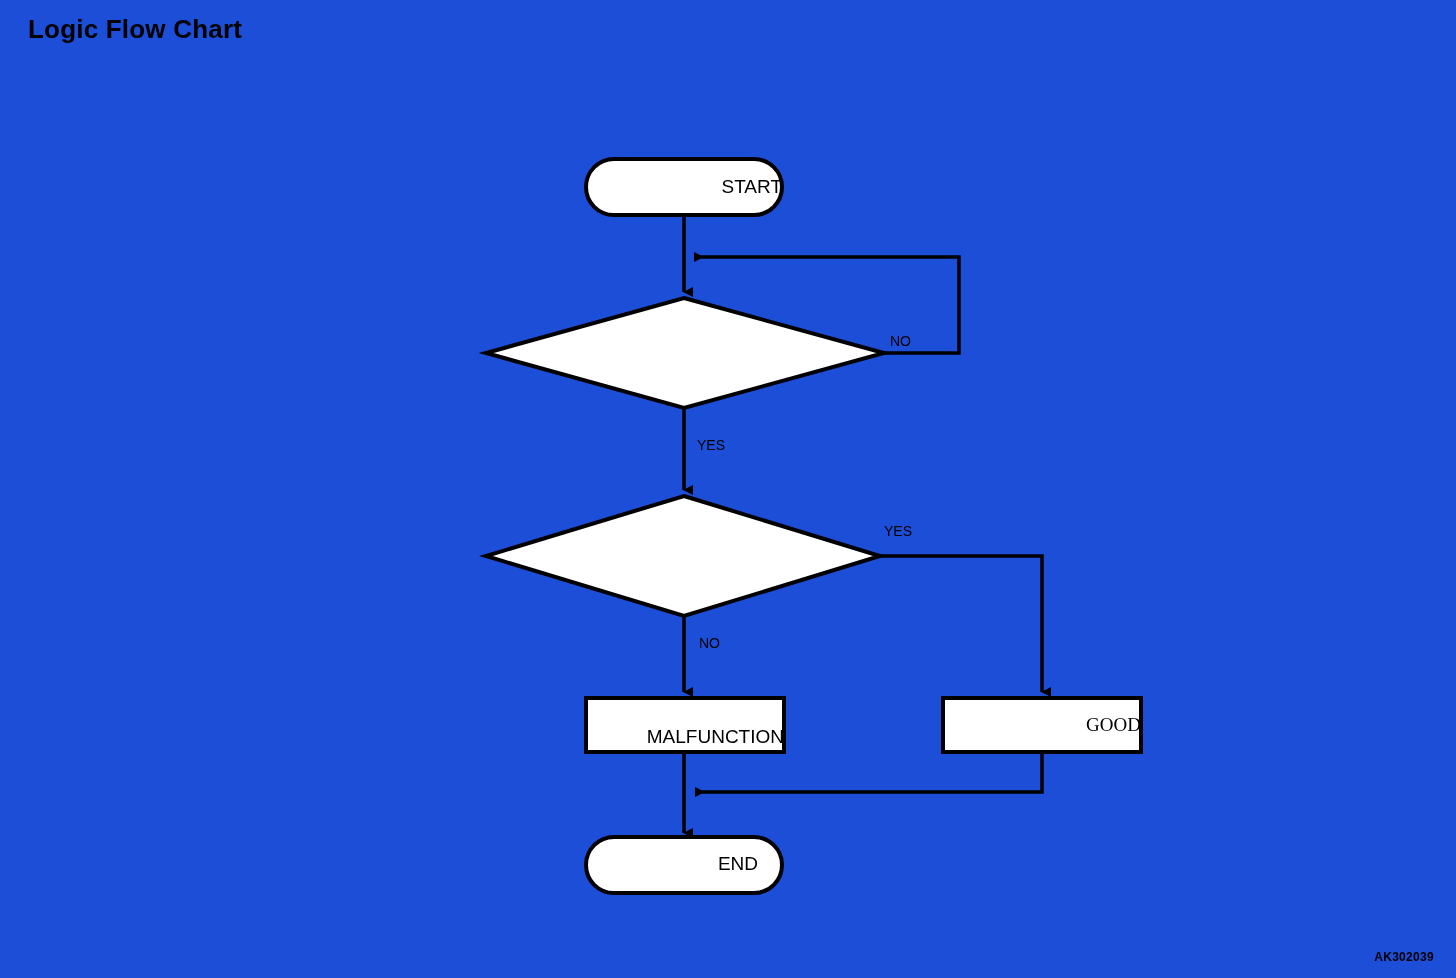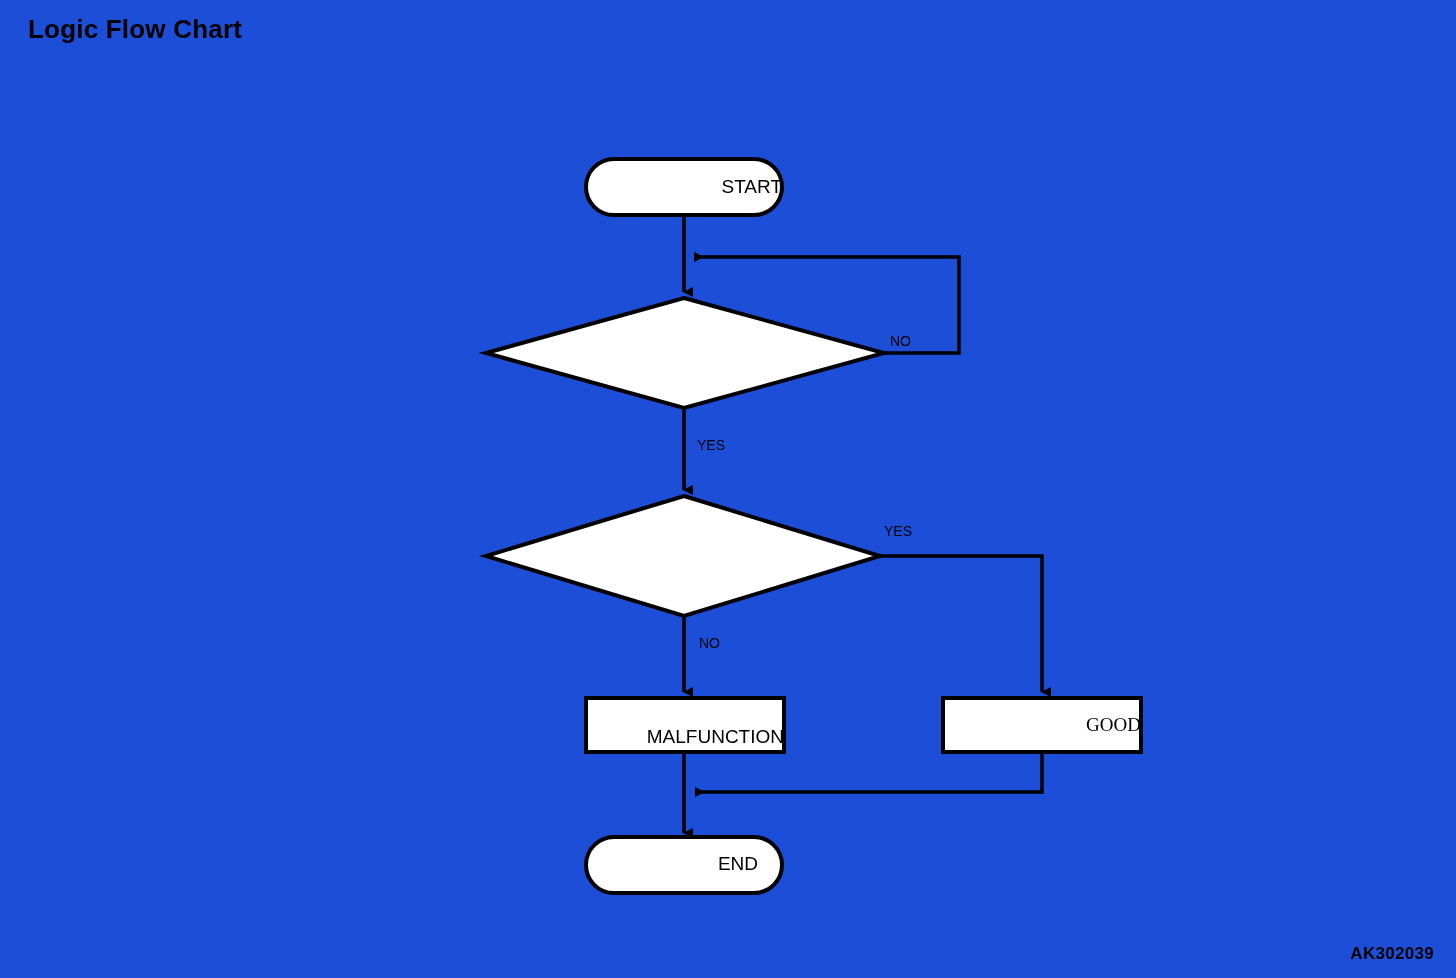--- a/index.html
+++ b/index.html
@@ -24,21 +24,21 @@
     top: 14px;
     font-size: 26px;
     font-weight: bold;
     letter-spacing: 0.2px;
     white-space: nowrap;
   }
   #refcode {
     position: absolute;
     right: 22px;
     bottom: 14px;
-    font-size: 17px;
+    font-size: 12px;
     font-weight: bold;
     letter-spacing: 0.3px;
     white-space: nowrap;
   }
   #canvas {
     position: absolute;
     left: 0;
     top: 0;
     width: 1456px;
     height: 978px;

